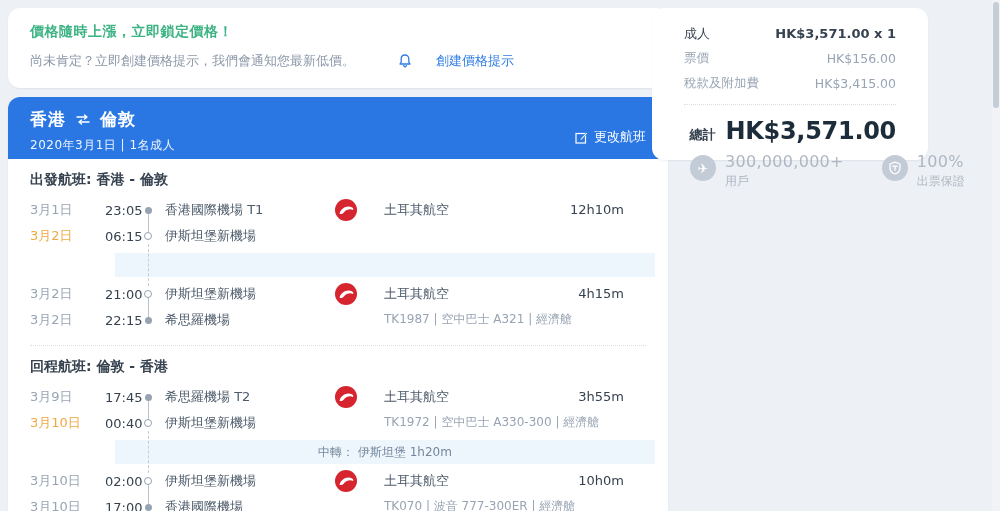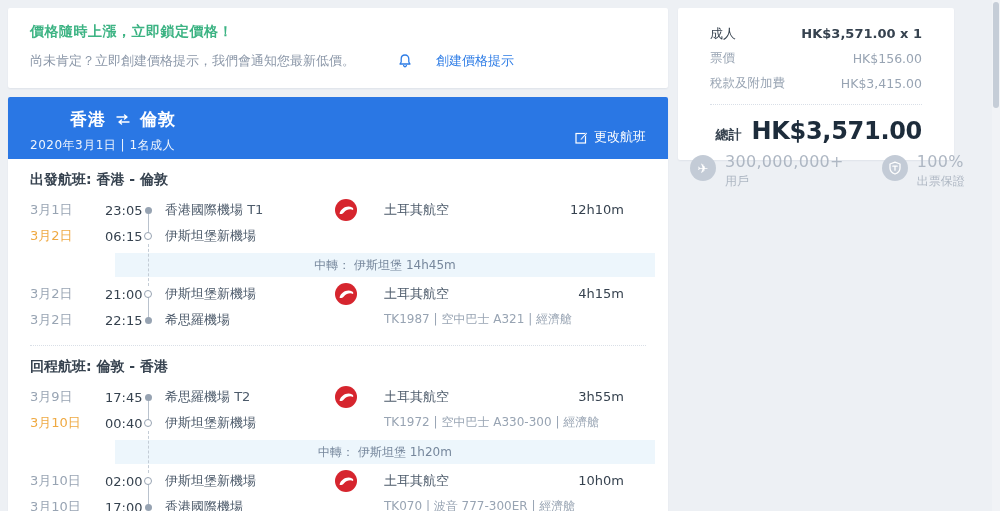--- a/index.html
+++ b/index.html
@@ -1,38 +1,38 @@
 <!DOCTYPE html>
 <html><head>
 <meta charset="utf-8">
 <style>
   * { margin:0; padding:0; box-sizing:border-box; }
   html,body { width:1000px; height:511px; overflow:hidden; }
   body {
     font-family:"DejaVu Sans","Liberation Sans",sans-serif;
     background:#edf0f4; position:relative; font-size:13px; color:#36424f;
   }
-  .card { background:#fff; border-radius:2px; box-shadow:0 1px 2px rgba(20,40,80,.06); }
+  .card { background:#fff; border-radius:12px; box-shadow:0 1px 2px rgba(20,40,80,.06); }
 
   
   .left-col { position:absolute; left:8px; top:8px; width:660px; }
 
   
   .alert-card { height:80px; padding:15px 22px 0; }
   .alert-headline { color:#3cb383; font-weight:bold; font-size:14px; letter-spacing:.5px; }
   .alert-row { display:flex; align-items:center; margin-top:11px; }
   .alert-sub { color:#8b97a8; font-size:13px; }
   .alert-link { display:flex; align-items:center; margin-left:42px; color:#2d7ce6; cursor:pointer;gap:16px; }
   .alert-link svg { margin-right:7px; }
   .alert-link-label { font-size:13px; }
 
   
   .itin-card { margin-top:9px; padding-bottom:0; overflow:hidden; }
   .itin-header { background:#2a77e4; color:#fff; height:62px; padding:11px 22px 0; position:relative; }
-  .route-line { display:flex; align-items:center; font-size:17px; font-weight:bold; letter-spacing:1px;margin-left:40px; }
+  .route-line { display:flex; align-items:center; font-size:17px; font-weight:bold; letter-spacing:1px; }
   .route-swap { margin:0 9px; display:flex; align-items:center; }
   .header-sub { font-size:12px; margin-top:6px; color:rgba(255,255,255,.92); letter-spacing:.5px; }
   .change-flight { position:absolute; right:22px; bottom:13px; display:flex; align-items:center; cursor:pointer; font-size:13px; }
   .change-flight svg { margin-right:6px; }
 
   .section { position:relative; }
   .pad { padding:0 44px 0 22px; }
   .sec-title { font-weight:bold; font-size:14px; padding:12px 0 8px; color:#36424f; }
 
   .leg { position:relative; }
@@ -51,21 +51,21 @@
   .airline-details { font-size:12px; color:#98a4b3; line-height:24px; }
   .leg-duration { position:absolute; right:0; top:0; line-height:26px; color:#36424f; z-index:2; }
 
   .transfer { position:relative; margin:4px 13px 4px 107px; height:24px; background:#edf6fc;
               display:flex; align-items:center; justify-content:center; color:#76879c; font-size:12px; }
   .transfer-dash { position:absolute; left:32.5px; top:-9px; bottom:-9px; width:0; border-left:1px dashed #c3ccd6; }
 
   .dotted-divider { border-top:1px dotted #d9dfe7; margin:12px 22px 0; }
 
   
-  .price-panel { position:absolute; left:678px; top:8px; width:276px; padding:13px 32px 15px; }
+  .price-panel { position:absolute; left:652px; top:8px; width:276px; padding:13px 32px 15px; }
   .p-row { display:flex; justify-content:space-between; height:25px; align-items:center; }
   .p-row .lbl { color:#36424f; }
   .p-row .val { color:#36424f; font-weight:bold; }
   .p-row.muted .lbl, .p-row.muted .val { color:#98a4b3; font-weight:normal; font-size:12.5px; }
   .p-divider { border-top:1px dotted #d9dfe7; margin:8px 0 12px; }
   .total-row { display:flex; justify-content:flex-end; align-items:baseline; }
   .total-label { font-weight:bold; font-size:13px; margin-right:10px; }
   .total-value { font-size:24px; font-weight:bold; color:#1d2c3b; letter-spacing:-.3px; }
 
   .badges { position:absolute; left:690px; top:152px; display:flex; gap:38px; }
@@ -152,21 +152,20 @@
             <div>
               <div class="airline-name">土耳其航空</div>
             </div>
           </div>
           <div class="leg-duration">12h10m</div>
         </div>
       </div>
 
       <div class="transfer">
         <div class="transfer-dash"></div>
-        <span>中轉： 伊斯坦堡 14h45m</span>
       </div>
 
       <div class="pad">
         <div class="leg">
           <div class="leg-line"></div>
           <div class="srow">
             <span class="c-date">3月2日</span>
             <span class="c-time">21:00</span>
             <span class="c-dot">
                 <span class="dot hollow"></span>

